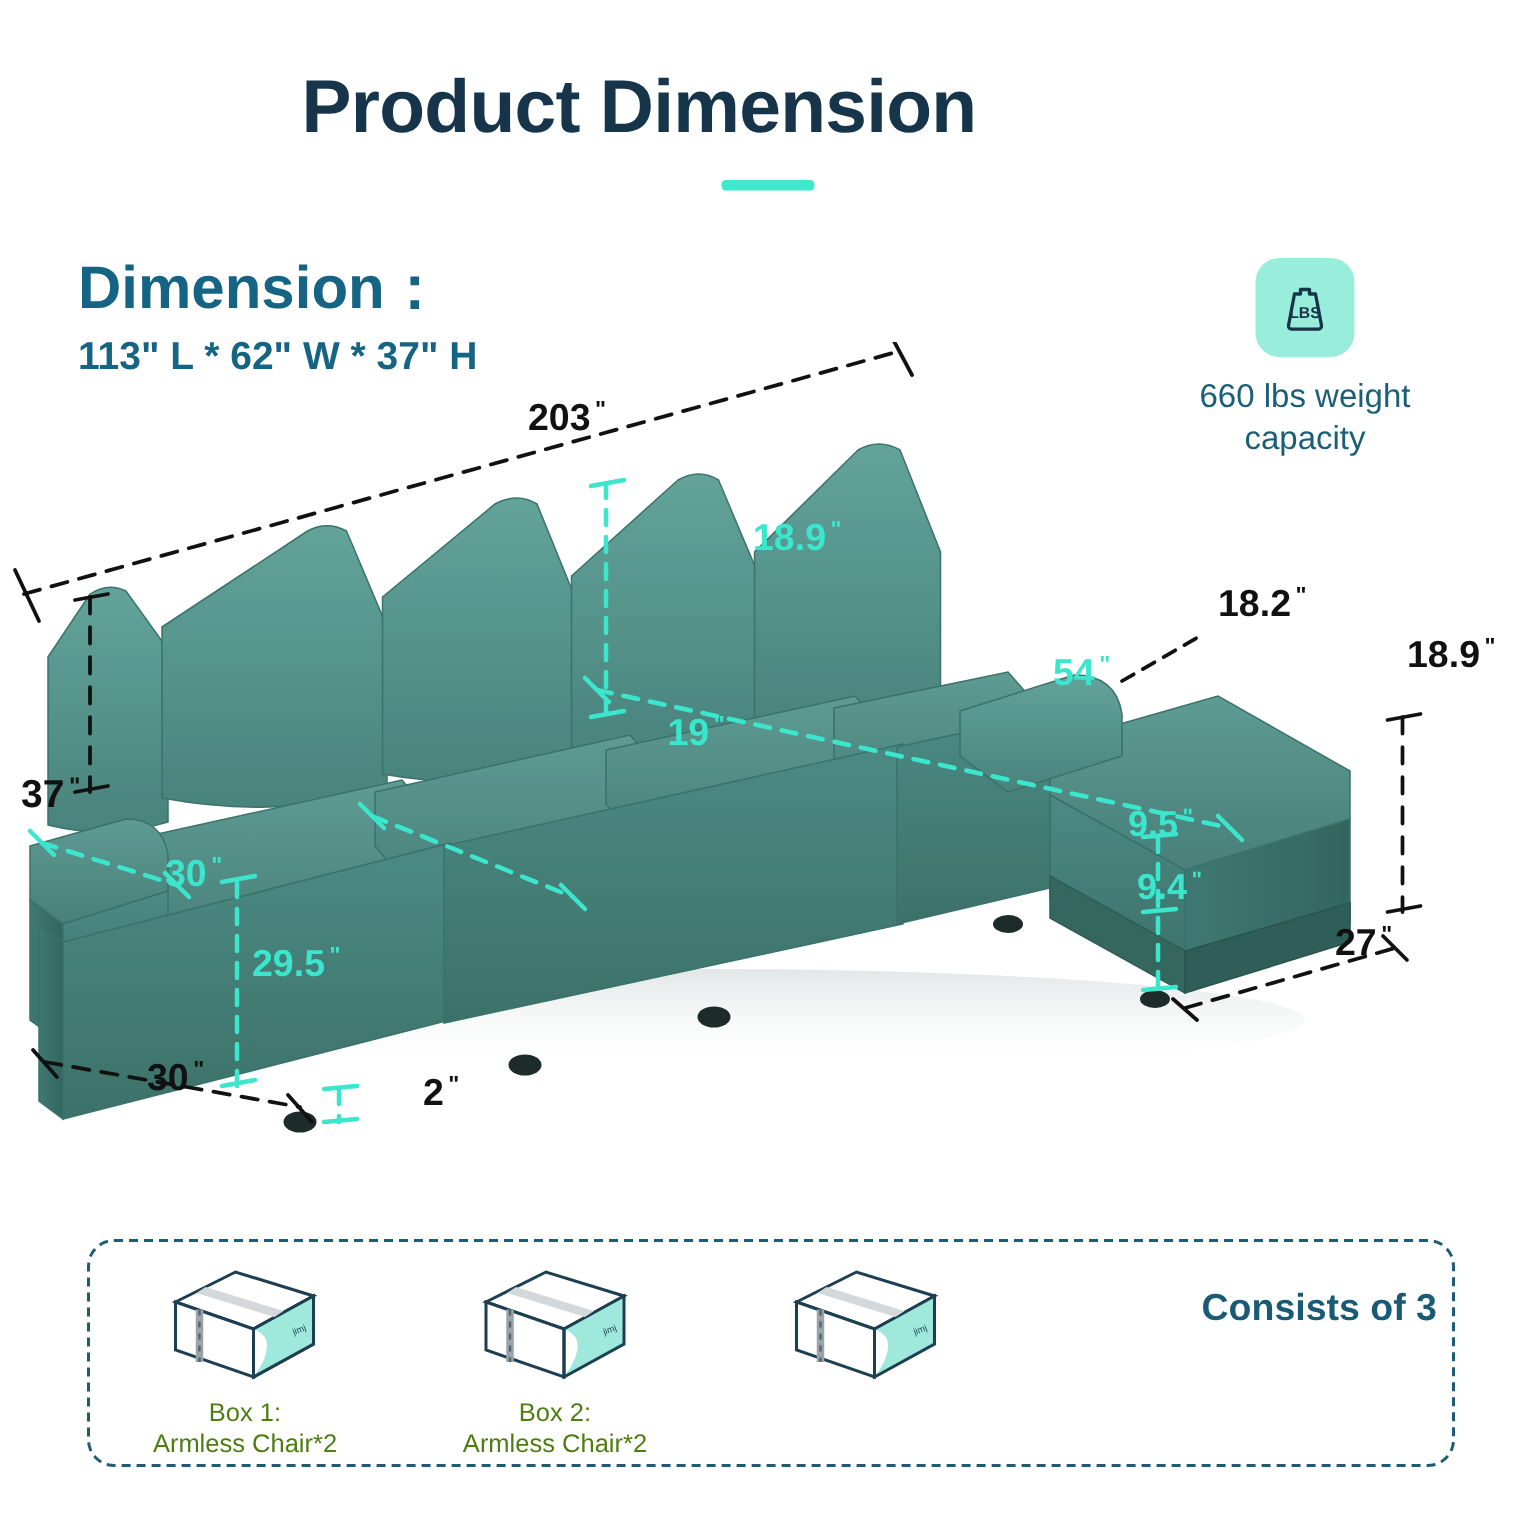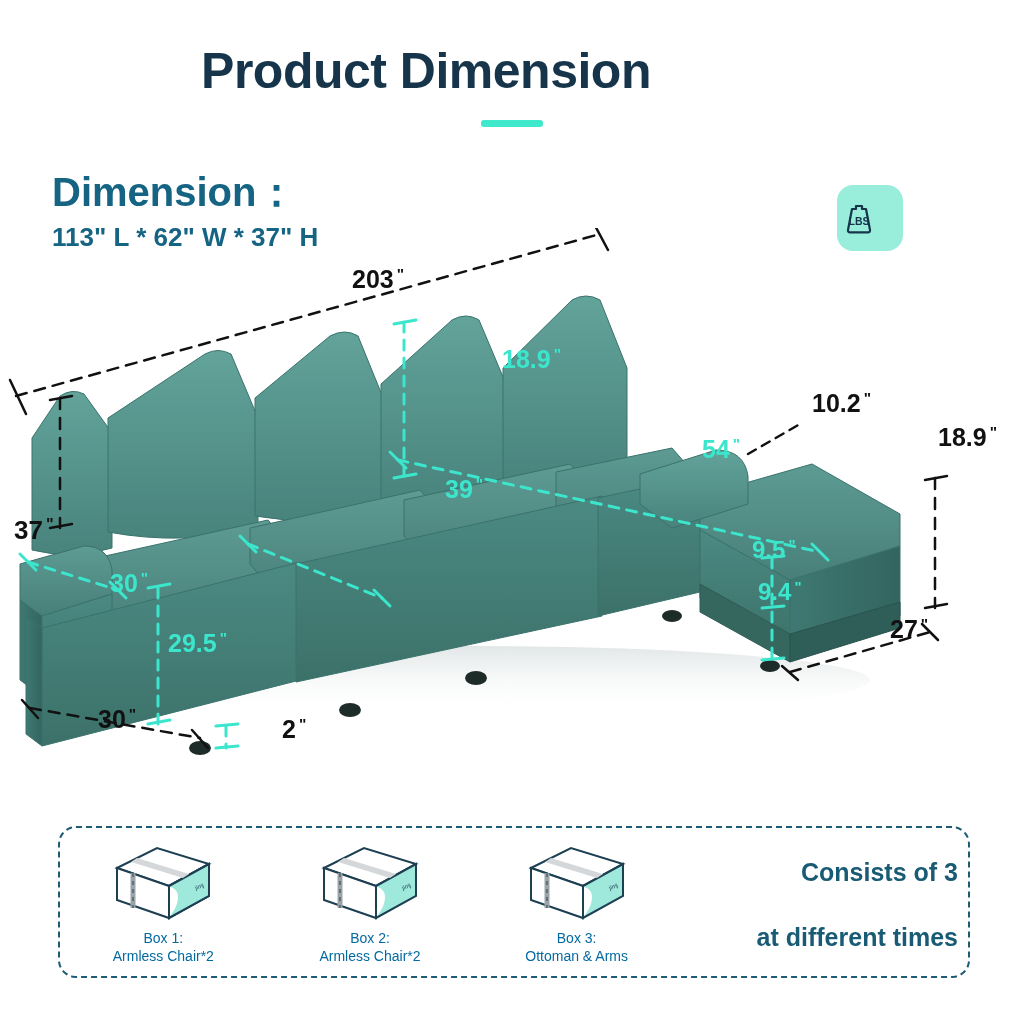--- a/index.html
+++ b/index.html
@@ -64,26 +64,26 @@
   .weight-wrap {
     position: absolute;
     top: 168px;
     left: 752px;
     width: 236px;
     text-align: center;
   }
   .weight-icon-box {
     width: 66px;
     height: 66px;
-    margin: 17px auto;
+    margin: 4px auto;
     background: #98eeda;
     border-radius: 16px;
     display: flex;
     align-items: center;
-    justify-content: flex-start;
+    justify-content: center;
   }
   .weight-caption {
     margin-top: 12px;
     font-size: 22px;
     line-height: 1.25;
     color: #1b5f77;
     font-weight: 400;
   }
 
   
@@ -133,23 +133,23 @@
     justify-content: space-around;
     padding-top: 14px;
     box-sizing: border-box;
   }
   .box-item {
     width: 190px;
     text-align: center;
   }
   .box-caption {
     margin-top: 2px;
-    font-size: 14px;
+    font-size: 17px;
     line-height: 1.25;
-    color: #0369a1;
+    color: #4d7c0f;
     font-weight: 400;
   }
   .consists-text {
     position: absolute;
     left: 628px;
     top: 28px;
     width: 270px;
     font-size: 25px;
     font-weight: 600;
     line-height: 1.3;
@@ -167,20 +167,24 @@
   <div class="dim-heading">Dimension：</div>
   <div class="dim-value">113" L * 62" W * 37" H</div>
 </div>
 
 <div class="weight-wrap">
   <div class="weight-icon-box">
     <svg width="44" height="44" viewBox="0 0 44 44">
       <path d="M15 13 h4 v-3 h6 v3 h4 l4 21 a2 2 0 0 1 -2 2.4 h-18 a2 2 0 0 1 -2 -2.4 z" fill="none" stroke="#16354a" stroke-width="2.2" stroke-linejoin="round"></path>
       <text x="22" y="29" text-anchor="middle" font-family="'Liberation Sans',sans-serif" font-size="10.5" font-weight="700" fill="#16354a">LBS</text>
     </svg>
+  </div>
+  <div class="weight-caption">
+    <span>660 lbs weight</span><br>
+    <span>capacity</span>
   </div>
 </div>
 
 <div class="stage">
 
   <svg width="1024" height="540" viewBox="0 0 1024 540">
     <defs>
       <linearGradient id="fabTop" x1="0" y1="0" x2="0" y2="1">
         <stop offset="0%" stop-color="#5d9b93"></stop>
         <stop offset="100%" stop-color="#487f79"></stop>
@@ -326,25 +330,25 @@
 
   <div class="lbl lbl-black" style="left:14px; top:288px; font-size:26px;">
     <span>37</span><span class="q">"</span>
   </div>
 
   <div class="lbl lbl-cyan" style="left:502px; top:118px; font-size:25px;">
     <span>18.9</span><span class="q">"</span>
   </div>
 
   <div class="lbl lbl-cyan" style="left:445px; top:248px; font-size:25px;">
-    <span>39</span><span class="q">"</span>
+    <span>19</span><span class="q">"</span>
   </div>
 
   <div class="lbl lbl-black" style="left:812px; top:162px; font-size:25px;">
-    <span>10.2</span><span class="q">"</span>
+    <span>18.2</span><span class="q">"</span>
   </div>
 
   <div class="lbl lbl-cyan" style="left:702px; top:208px; font-size:25px;">
     <span>54</span><span class="q">"</span>
   </div>
 
   <div class="lbl lbl-black" style="left:938px; top:196px; font-size:25px;">
     <span>18.9</span><span class="q">"</span>
   </div>
 
@@ -419,26 +423,21 @@
       <svg width="120" height="82" viewBox="0 0 120 82">
         <path d="M14 26 L54 6 L106 22 L66 44 Z" fill="#ffffff" stroke="#1d3f52" stroke-width="2"></path>
         <path d="M14 26 L66 44 L66 76 L14 58 Z" fill="#ffffff" stroke="#1d3f52" stroke-width="2"></path>
         <path d="M66 44 L106 22 L106 54 L66 76 Q78 60 74 50 Q71 46 66 44 Z" fill="#9fe8dc"></path>
         <path d="M66 44 L106 22 L106 54 L66 76 Z" fill="none" stroke="#1d3f52" stroke-width="2"></path>
         <path d="M34 16 L86 32 L80 36 L28 20 Z" fill="#d4d8da" stroke="none"></path>
         <path d="M30 31 L30 66" stroke="#9aa3a8" stroke-width="5"></path>
         <path d="M30 31 L30 66" stroke="#55646c" stroke-width="1.6" stroke-dasharray="4 4"></path>
         <text x="93" y="48" font-family="'Liberation Sans',sans-serif" font-size="6" fill="#1d3f52" transform="rotate(-22 93 48)">jimj</text>
       </svg>
-      <div class="box-caption">
-        <span>Box 3:</span><br>
-        <span>Ottoman &amp; Arms</span>
-      </div>
     </div>
 
   </div>
 
   <div class="consists-text">
     <span>Consists of 3</span><br>
     <br>
-    <span>at different times</span>
   </div>
 </div>
 
 </body></html>

